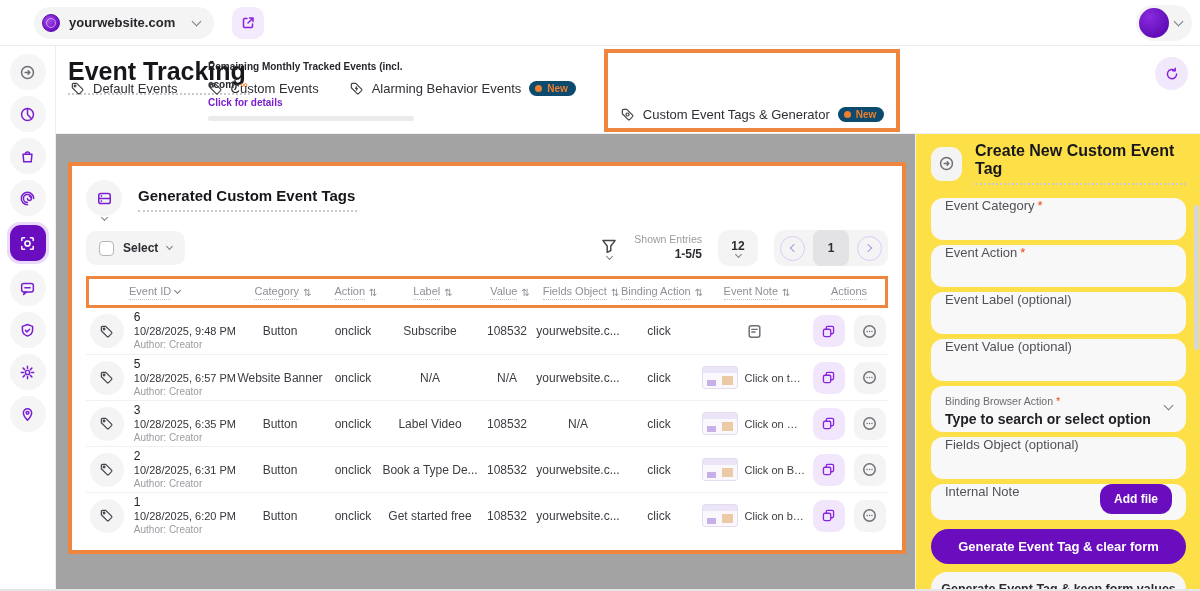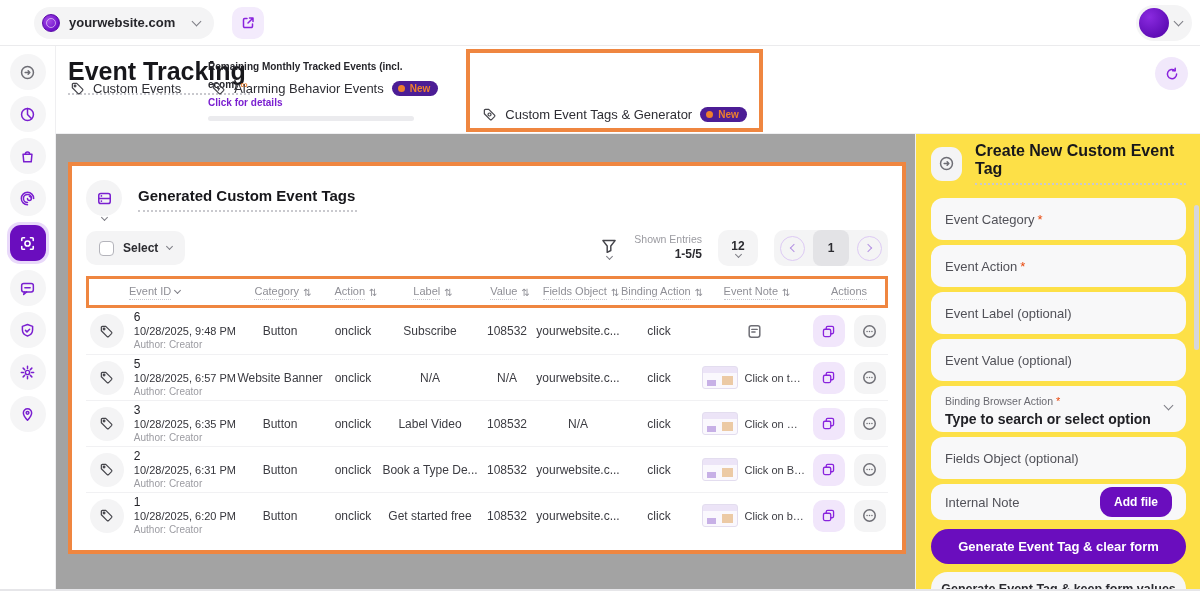--- a/index.html
+++ b/index.html
@@ -38,21 +38,21 @@
   .inf { color:#ee7f2d; font-size:10px; font-weight:700; margin-left:3px; }
   .details-link { font-size:10px; font-weight:600; color:#7a1fd0; cursor:pointer; display:inline-block; margin-top:1px; }
   .progress { margin-top:6px; width:206px; height:5px; border-radius:3px; background:#ebebee; }
   .head-actions { position:absolute; right:12px; top:11px; display:flex; align-items:center; gap:8px; }
   .refresh-btn { width:33px; height:33px; border-radius:50%; background:#f1e8fb; border:none; display:flex; align-items:center; justify-content:center; cursor:pointer; }
   .ai-btn { height:33px; border:none; border-radius:10px; background:#6d10c9; color:#fff; font-size:13px; font-weight:600; display:flex; align-items:center; gap:8px; padding:0 15px; cursor:pointer; font-family:inherit; }
 
   .tabsrow { position:absolute; left:12px; bottom:0; display:flex; align-items:center; gap:26px; }
   .tab { display:flex; align-items:center; gap:8px; padding:6px 2px 12px; cursor:pointer; background:transparent; border:none; font-family:inherit; }
   .tab-label { font-size:13px; font-weight:500; color:#2e2e34; white-space:nowrap; }
-  .badge { display:inline-flex; align-items:center; gap:5px; background:#4c1d95; border-radius:9px; padding:2px 8px 2px 6px; }
+  .badge { display:inline-flex; align-items:center; gap:5px; background:#0c4a6e; border-radius:9px; padding:2px 8px 2px 6px; }
   .badge-dot { width:7px; height:7px; border-radius:50%; background:#ee7f2d; }
   .badge-text { font-size:10px; font-weight:700; color:#ee7f2d; }
   .tab-hl { border:4px solid #ef8640; padding:3px 10px 3px 10px; margin-bottom:1px; display:flex; align-items:center; background:#fff; }
   .tab-hl .tab { padding:3px 2px;margin-top:48px; }
 
   
   .content { position:absolute; left:56px; top:134px; right:285px; bottom:2px; background:#a3a3a3; }
   .table-hl { position:absolute; left:12px; top:28px; width:838px; border:4px solid #ef8640; background:#fff; }
   .card { padding:10px 14px 12px; }
   .card-title-row { display:flex; align-items:flex-start; gap:16px; margin:4px 0 10px; }
@@ -104,21 +104,21 @@
   .actions-cell { display:flex; align-items:center; justify-content:center; gap:9px; }
   .act { width:32px; height:32px; border-radius:10px; border:none; display:flex; align-items:center; justify-content:center; cursor:pointer; }
   .act.purple { background:#f1e6fb; }
   .act.gray { background:#f4f4f5; }
 
   
   .panel { position:absolute; right:0; top:134px; width:285px; bottom:2px; background:#fde047; border-left:1px solid #efeff1; padding:8px 14px 0 15px; }
   .panel-title-row { display:flex; align-items:center; gap:13px; margin-bottom:13px; }
   .panel-icon { width:34px; height:34px; border-radius:11px; background:#f4f4f5; display:flex; align-items:center; justify-content:center; }
   .panel-title { font-size:16px; font-weight:700; color:#17171b; border-bottom:2px dotted #c9c9ce; padding-bottom:5px; }
-  .field { height:42px; background:#f8f8f9; border-radius:12px; display:flex; align-items:center; padding:0 14px; margin-bottom:5px; cursor:text; }
+  .field { height:42px; background:#f8f8f9; border-radius:12px; display:flex; padding:0 14px; margin-bottom:5px; cursor:text; }
   .field-label { font-size:13px; color:#515158; }
   .req { color:#e8470c; margin-left:3px; font-size:13px; }
   .field.binding { height:46px; flex-direction:column; align-items:stretch; justify-content:center; cursor:pointer; position:relative; }
   .binding-label { font-size:10.5px; color:#6a6a71; }
   .binding-value { font-size:14px; font-weight:600; color:#212126; margin-top:2px; }
   .field.binding .chev { position:absolute; right:14px; top:19px; }
   .field.note { height:36px; justify-content:space-between; margin-top:2px; margin-bottom:9px; }
   .addfile-btn { height:30px; border:none; border-radius:12px; background:#6a0dbe; color:#fff; font-size:12px; font-weight:700; padding:0 14px; cursor:pointer; font-family:inherit; }
   .gen-clear { width:100%; height:35px; border:none; border-radius:18px; background:#6a0dbe; color:#fff; font-size:13px; font-weight:700; cursor:pointer; margin-bottom:8px; font-family:inherit; }
   .gen-keep { width:100%; height:33px; border:none; border-radius:17px; background:#f6f6f7; color:#2b2b30; font-size:12.5px; font-weight:600; cursor:pointer; font-family:inherit; }
@@ -219,20 +219,27 @@
   </div>
   <div class="head-actions">
     <button class="refresh-btn">
       <svg class="ic" width="16" height="16" viewBox="0 0 16 16">
         <path d="M12.6 8A4.6 4.6 0 1 1 11 4.6" style="stroke:#8923dd;fill:none;stroke-width:1.5;stroke-linecap:round"></path>
         <path d="M11.2 2.2v2.6h-2.6" style="stroke:#8923dd;fill:none;stroke-width:1.5;stroke-linecap:round;stroke-linejoin:round"></path>
       </svg>
     </button>
   </div>
   <nav class="tabsrow">
+    <button class="tab">
+      <svg class="ic" width="15" height="15" viewBox="0 0 16 16">
+        <path class="stroke-d" d="M2.5 7.2V3.6a1.1 1.1 0 0 1 1.1-1.1h3.6l6.2 6.2a1.1 1.1 0 0 1 0 1.5l-3.2 3.2a1.1 1.1 0 0 1-1.5 0z"></path>
+          <circle class="stroke-d" cx="5.4" cy="5.4" r=".9"></circle>
+      </svg>
+      <span class="tab-label">Default Events</span>
+    </button>
     <button class="tab">
       <svg class="ic" width="15" height="15" viewBox="0 0 16 16">
         <path class="stroke-d" d="M2.5 7.2V3.6a1.1 1.1 0 0 1 1.1-1.1h3.6l6.2 6.2a1.1 1.1 0 0 1 0 1.5l-3.2 3.2a1.1 1.1 0 0 1-1.5 0z"></path>
           <circle class="stroke-d" cx="5.4" cy="5.4" r=".9"></circle>
       </svg>
       <span class="tab-label">Custom Events</span>
     </button>
     <button class="tab">
       <svg class="ic" width="15" height="15" viewBox="0 0 16 16">
         <path class="stroke-d" d="M2.5 7.2V3.6a1.1 1.1 0 0 1 1.1-1.1h3.6l6.2 6.2a1.1 1.1 0 0 1 0 1.5l-3.2 3.2a1.1 1.1 0 0 1-1.5 0z"></path>

